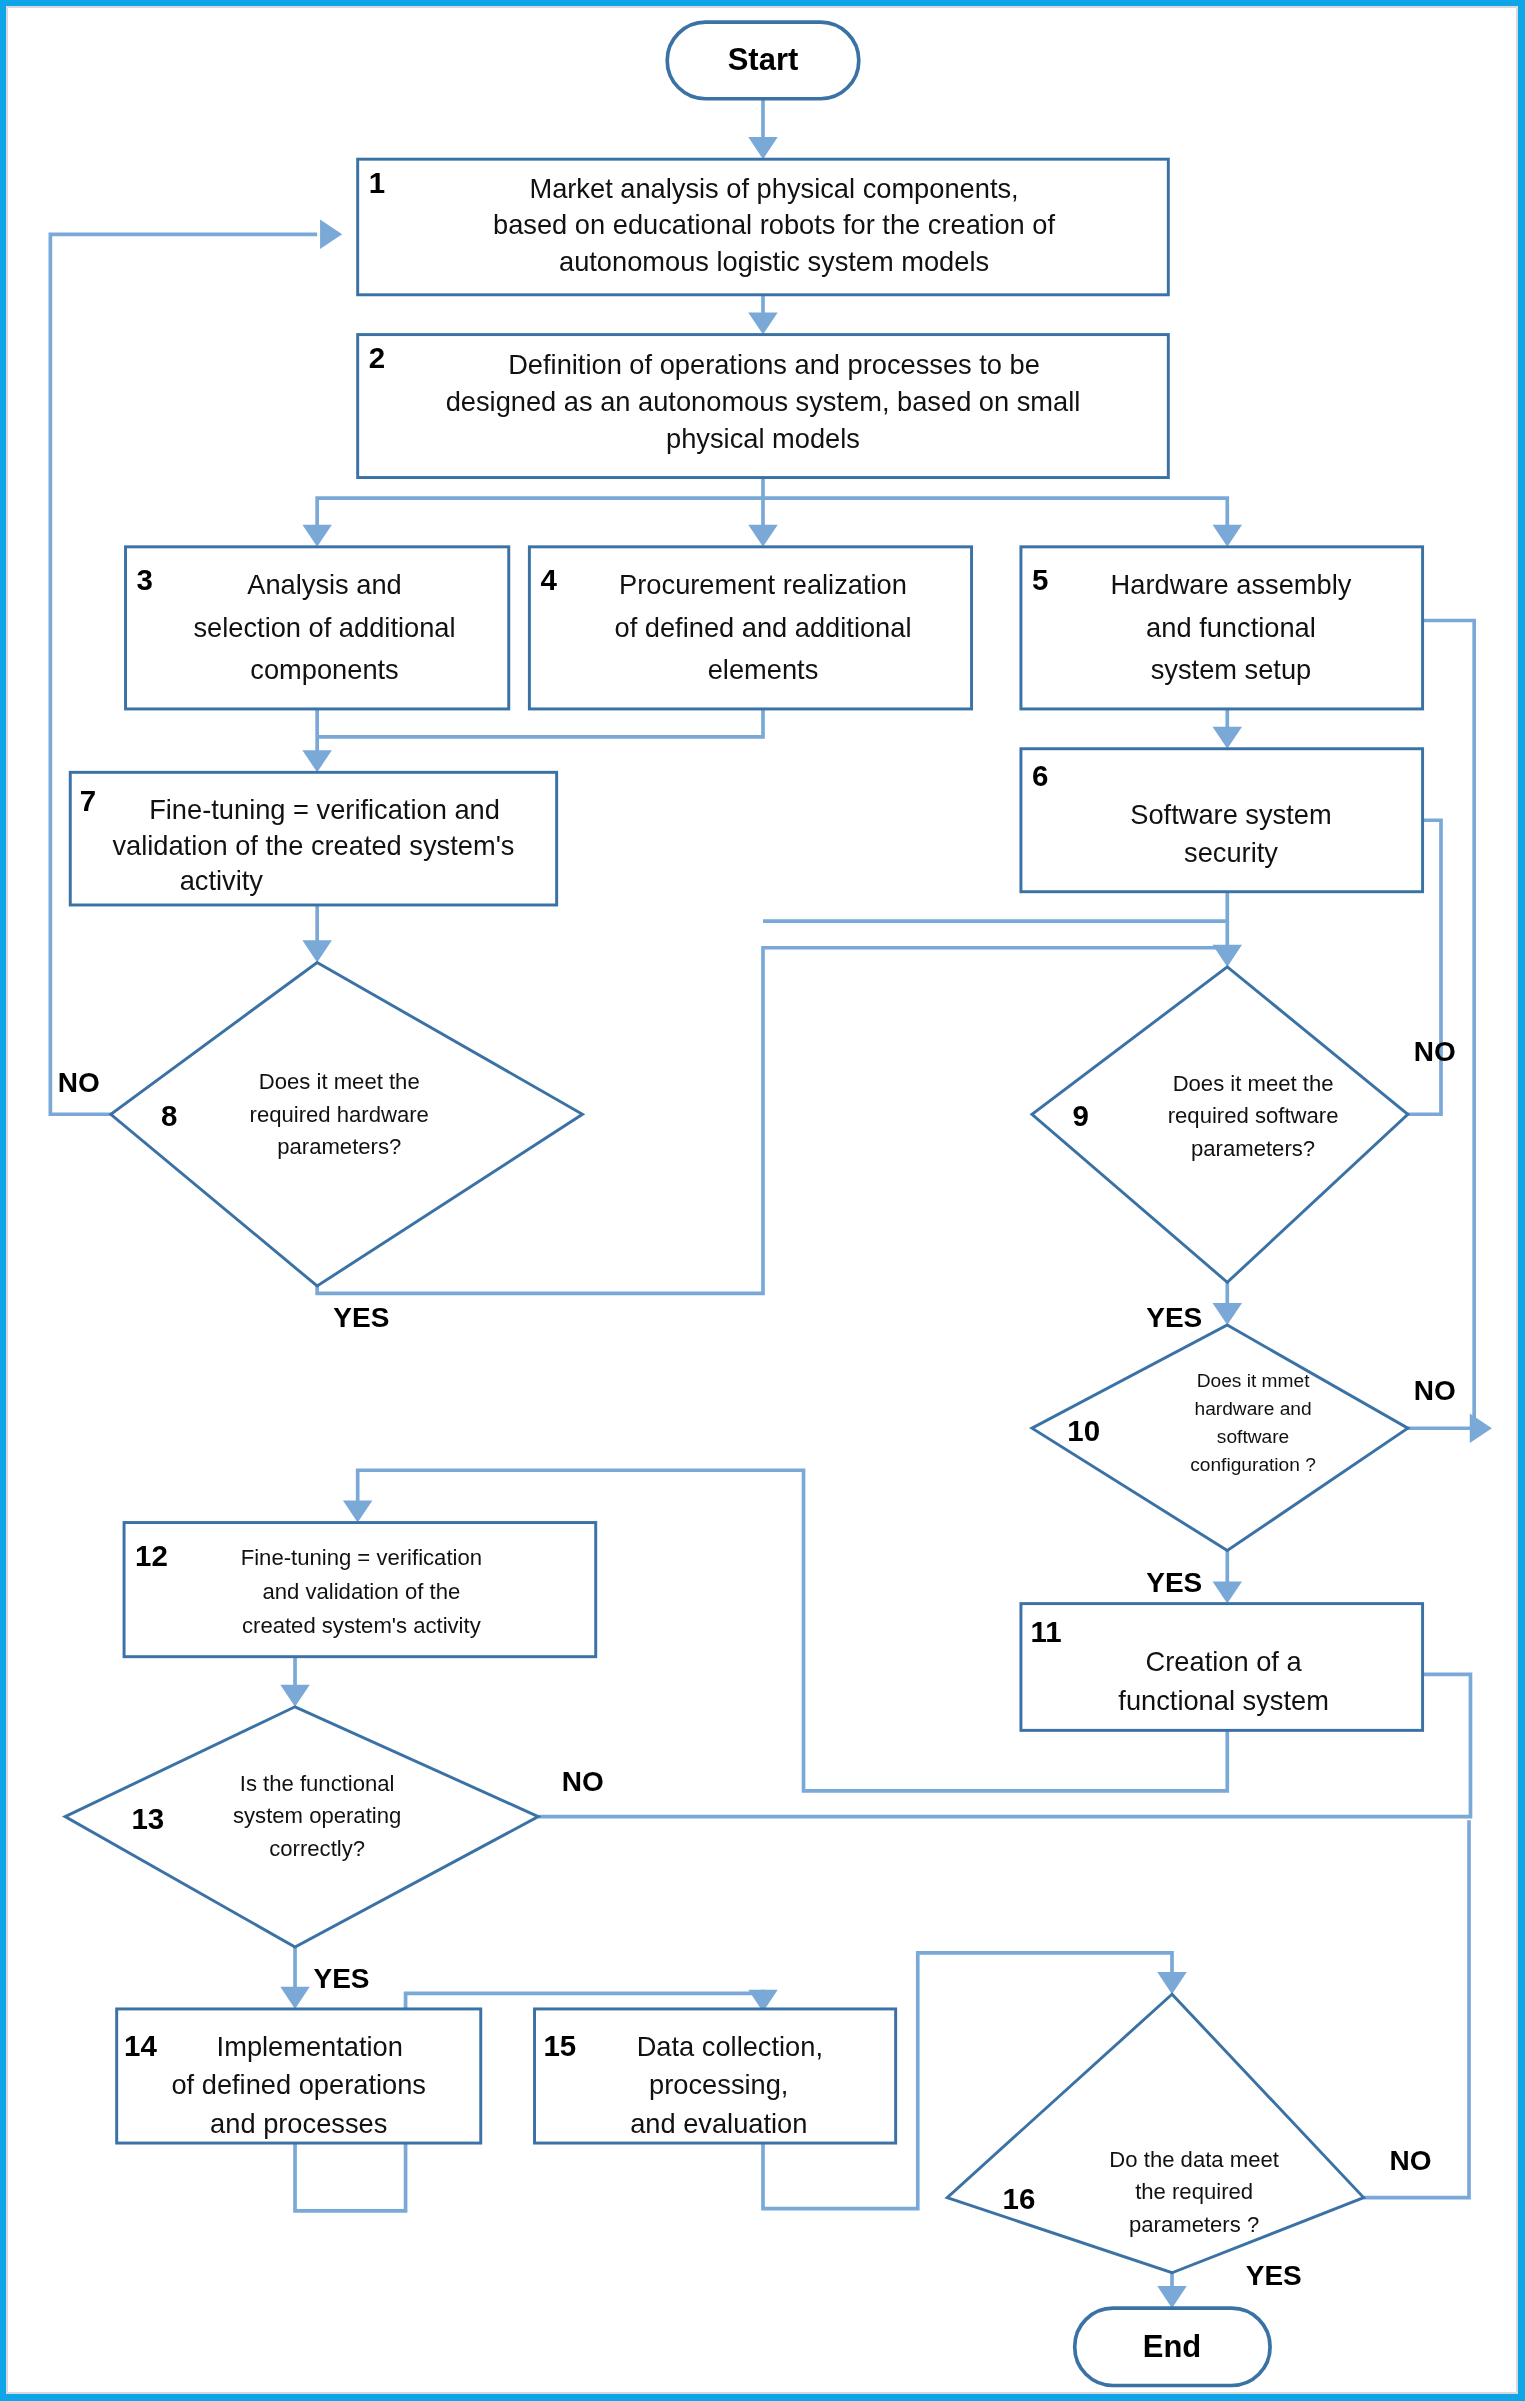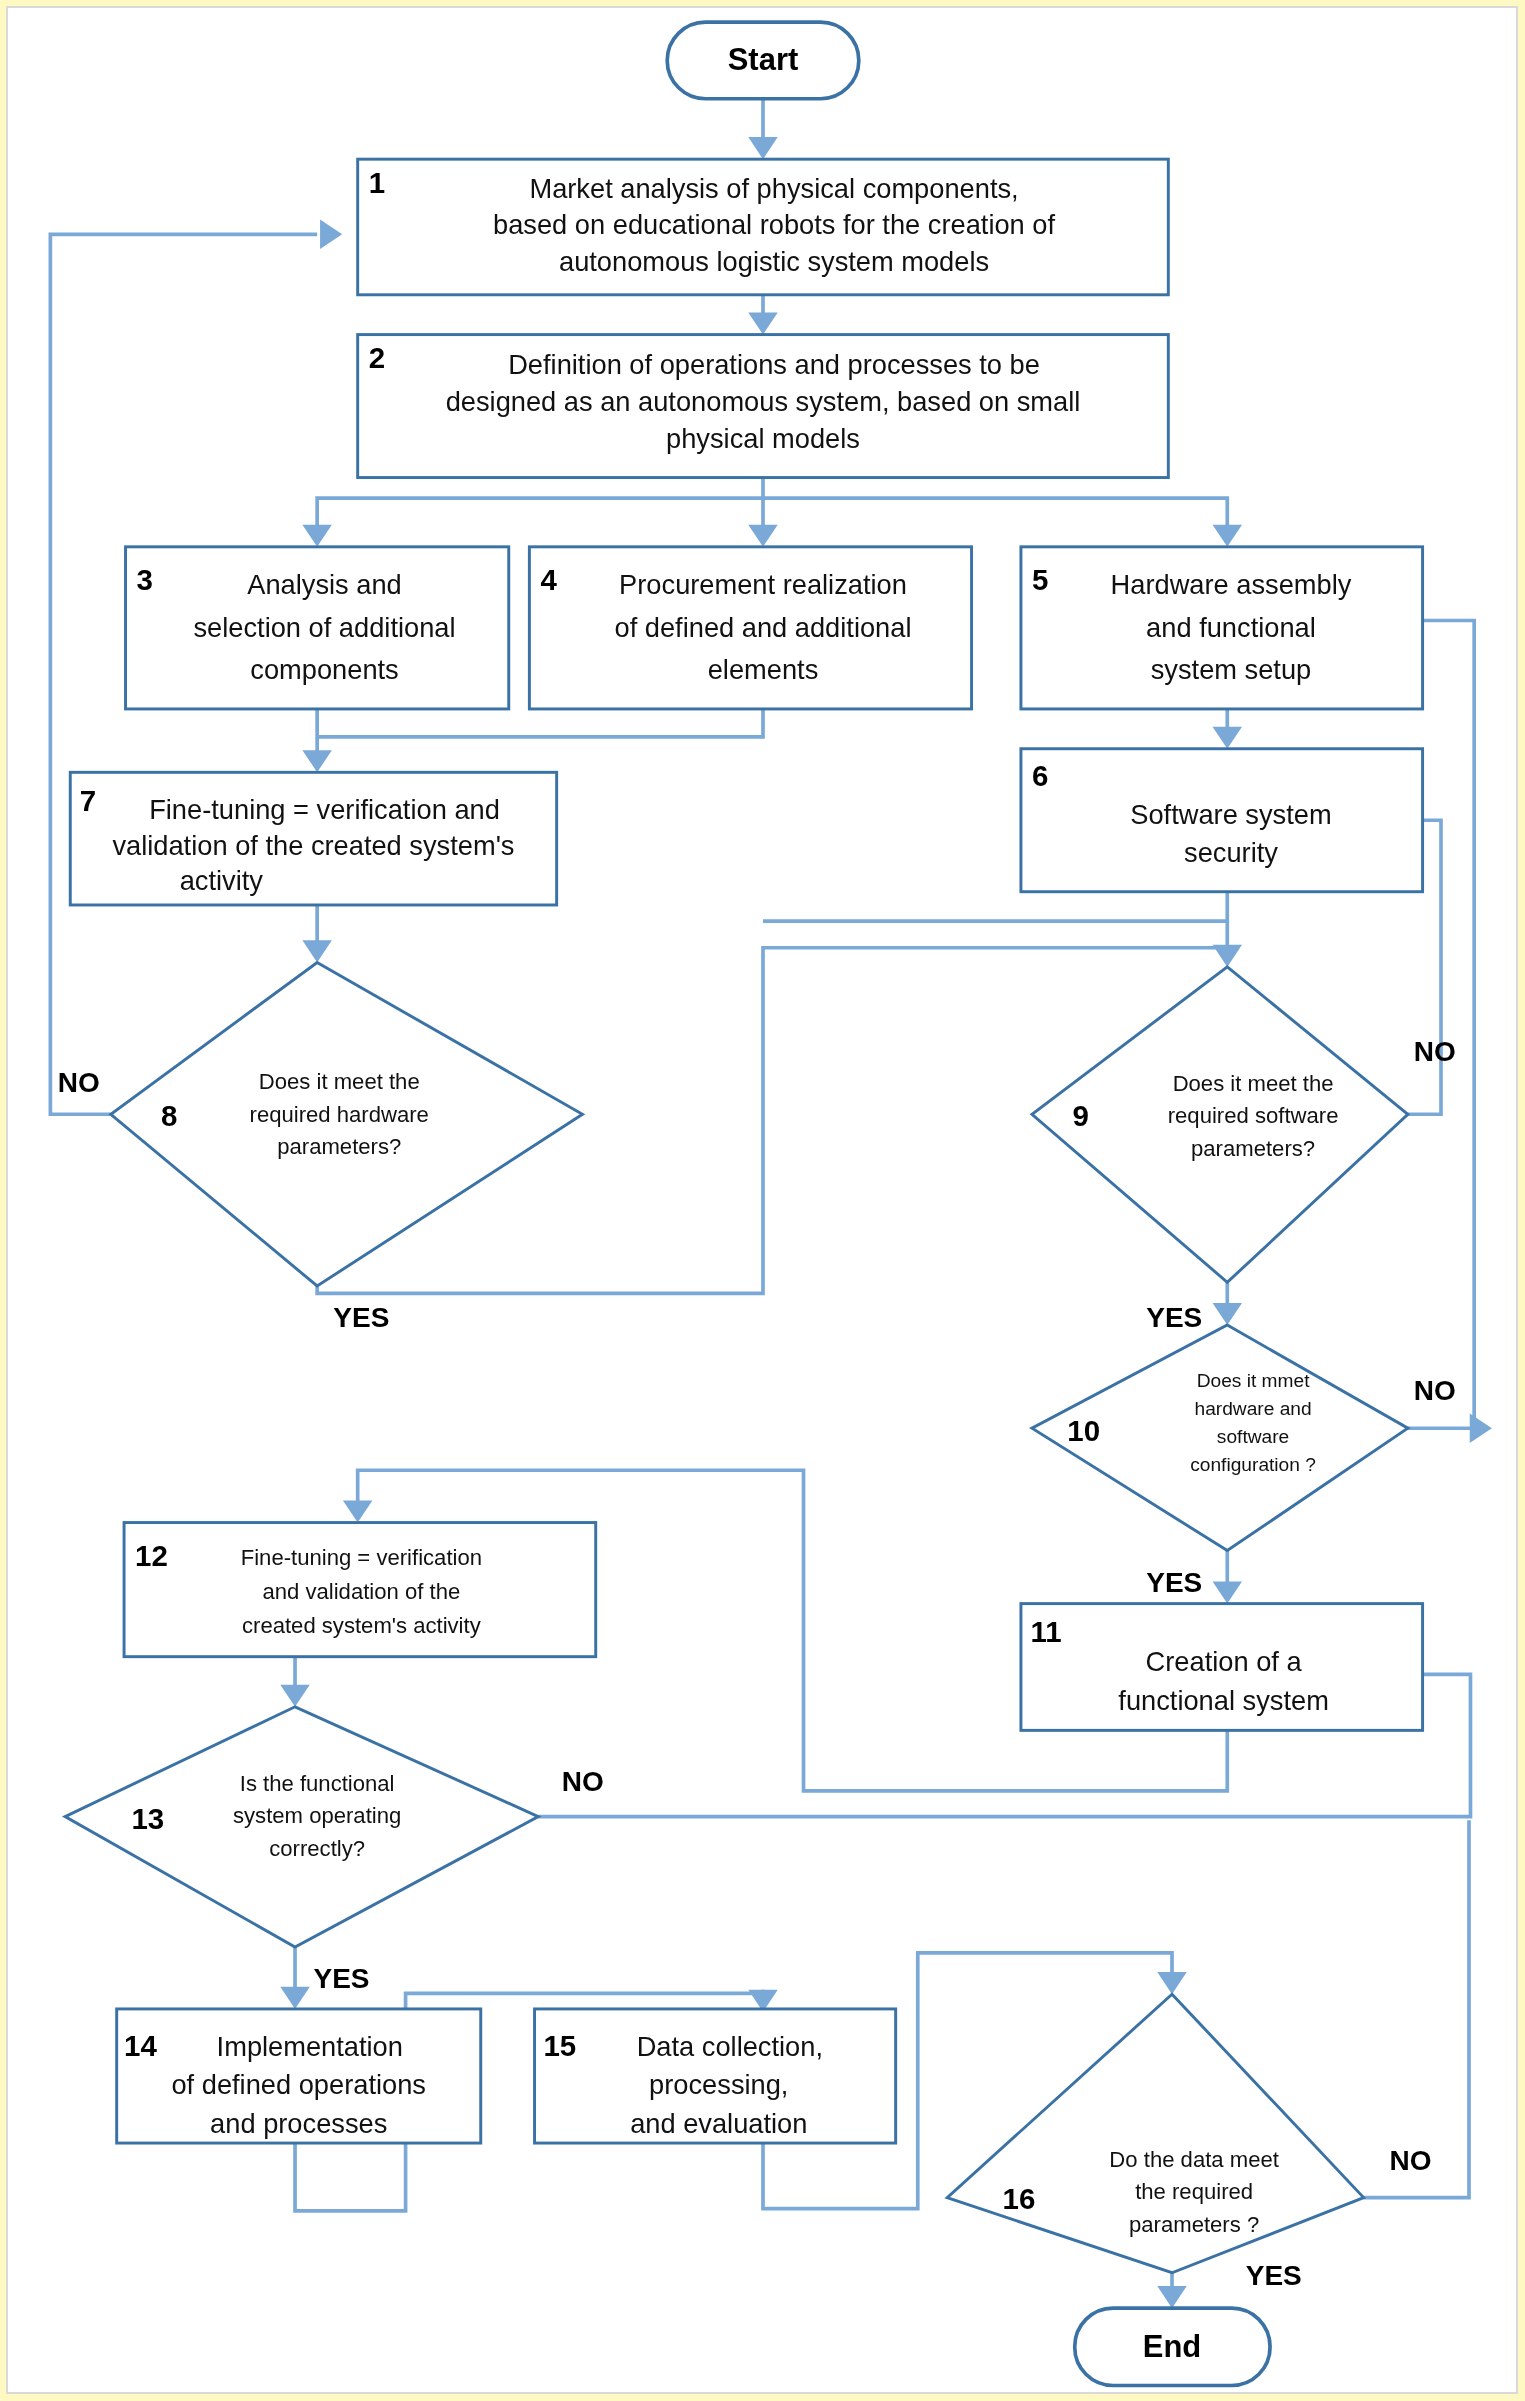--- a/index.html
+++ b/index.html
@@ -7,21 +7,21 @@
     padding: 0;
     background: #ffffff;
   }
   body {
     font-family: "Liberation Sans", sans-serif;
   }
   #page {
     position: relative;
     width: 1526px;
     height: 2401px;
-    background: #fef9c3;
+    background: #0ea5e9;
     overflow: hidden;
   }
   #frame {
     position: absolute;
     left: 5.9px;
     top: 5.9px;
     width: 1512px;
     height: 2388px;
     border: 2.2px solid #d9d9d9;
     box-sizing: border-box;

